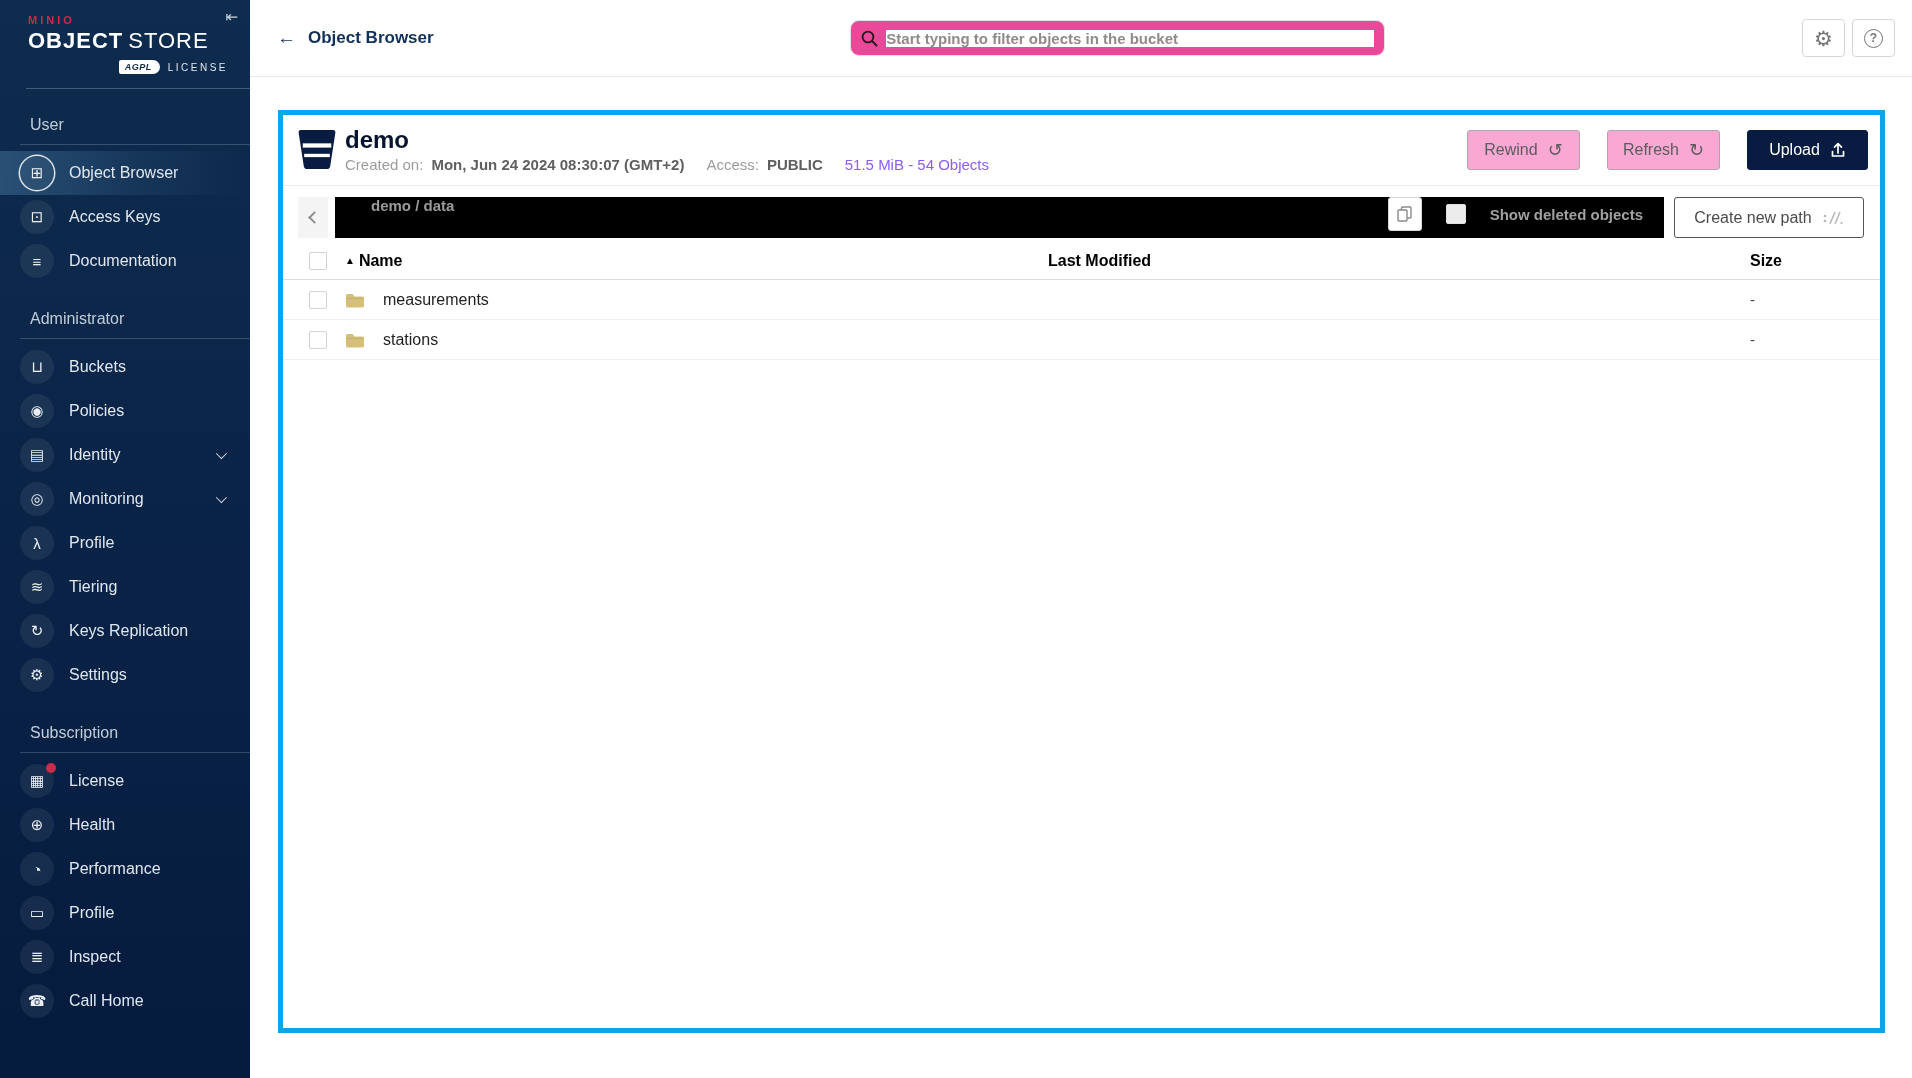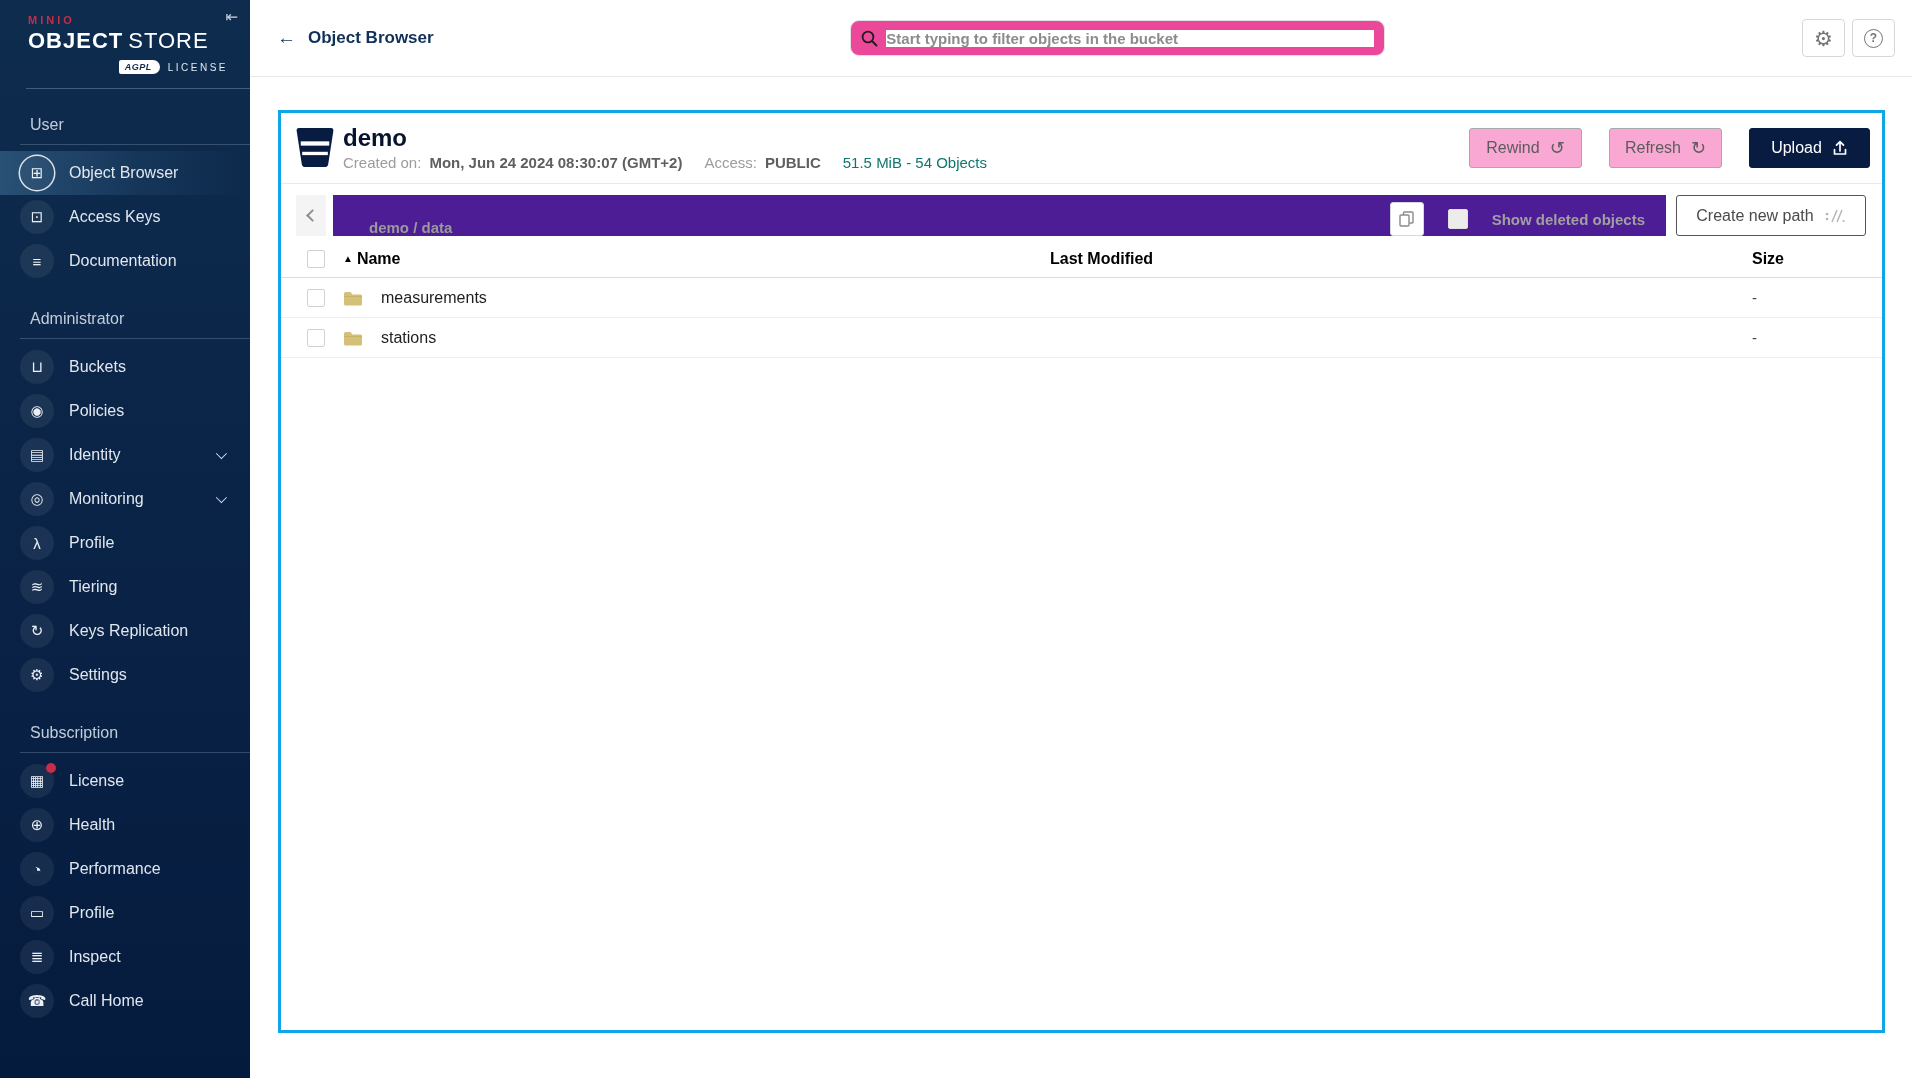--- a/index.html
+++ b/index.html
@@ -47,44 +47,44 @@
   .search-box input::placeholder { color:#8c8c8c; opacity:1; }
   .topbar-icons { display:flex; gap:7px; }
   .icon-btn { width:43px; height:38px; border:1px solid #d7d7d7; border-radius:4px; background:#fff;
     display:flex; align-items:center; justify-content:center; color:#757575; cursor:pointer; }
   .gear-glyph { font-size:21px; line-height:1; }
   .help-circle { width:19px; height:19px; border:1.6px solid #757575; border-radius:50%;
     display:flex; align-items:center; justify-content:center; font-size:12px; font-weight:bold; }
 
   
   .content { flex:1; padding:33px 27px 0 28px; }
-  .card { width:1607px; height:923px; border:3px solid #0ea5e9; background:#fff; display:flex; flex-direction:column; }
+  .card { width:1607px; height:923px; border:5px solid #0ea5e9; background:#fff; display:flex; flex-direction:column; }
 
   .bucket-header { height:70px; flex:0 0 70px; display:flex; align-items:center; padding:0 12px 0 15px; }
   .bucket-icon-big { width:38px; height:44px; flex:0 0 38px; }
   .bucket-titles { margin-left:9px; display:flex; flex-direction:column; justify-content:center; }
   .bucket-name { font-size:24px; font-weight:bold; color:#07142e; line-height:1.1; }
   .bucket-meta { margin-top:3px; font-size:15px; color:#9c9c9c; display:flex; gap:8px; align-items:center; white-space:nowrap; }
   .meta-strong { font-weight:bold; color:#5f5f5f; }
   .meta-access-label { margin-left:14px; }
-  .meta-usage { margin-left:14px; color:#0f766e; }
+  .meta-usage { margin-left:14px; color:#8b5cf6; }
   .header-buttons { margin-left:auto; display:flex; gap:27px; align-items:center; }
   .btn { height:40px; border-radius:3px; font-size:16px; display:flex; align-items:center; justify-content:center;
     gap:10px; cursor:pointer; font-family:"Liberation Sans","DejaVu Sans",sans-serif; }
   .btn-outline { width:113px; background:#f9a8d4; border:1px solid #a9a9a9; color:#5c5c5c; }
   .btn-glyph { font-size:18px; line-height:1; }
   .btn-upload { width:121px; background:#081C42; border:1px solid #081C42; color:#ffffff; }
 
   .card-divider { border:0; border-top:1px solid #eaeaea; }
 
   .browse-row { height:41px; flex:0 0 41px; margin:11px 16px 0 15px; display:flex; align-items:stretch; }
   .crumb-back { width:30px; background:#f4f4f4; display:flex; align-items:center; justify-content:center; cursor:pointer; }
   .chevron-left { width:9px; height:9px; border-left:2px solid #8f8f8f; border-bottom:2px solid #8f8f8f;
     transform:rotate(45deg); margin-left:3px; }
-  .crumb-bar { margin-left:7px; flex:1; background:#4c1d95; display:flex; align-items:flex-end; padding:0 21px 0 36px; }
+  .crumb-bar { margin-left:7px; flex:1; background:#000000; display:flex; align-items:flex-start; padding:0 21px 0 36px; }
   .crumb-text { font-size:15px; font-weight:bold; color:#9a9a9a; }
   .crumb-right { margin-left:auto; display:flex; align-items:center; gap:24px;padding-left:22px; }
   .copy-btn { width:34px; height:34px; background:#fff; border:1px solid #d8d8d8; border-radius:3px;
     display:flex; align-items:center; justify-content:center; cursor:pointer; }
   .deleted-checkbox { width:20px; height:20px; background:#ececec; border:1px solid #e0e0e0; border-radius:2px; cursor:pointer; }
   .deleted-label { font-size:15px; font-weight:bold; color:#a0a0a0; }
   .create-path-btn { margin-left:10px; width:190px; border:1px solid #545454; border-radius:3px; background:#fff;
     display:flex; align-items:center; justify-content:center; gap:10px; font-size:16px; color:#4a4a4a; cursor:pointer; }
 
   .obj-table { margin-top:5px; }

